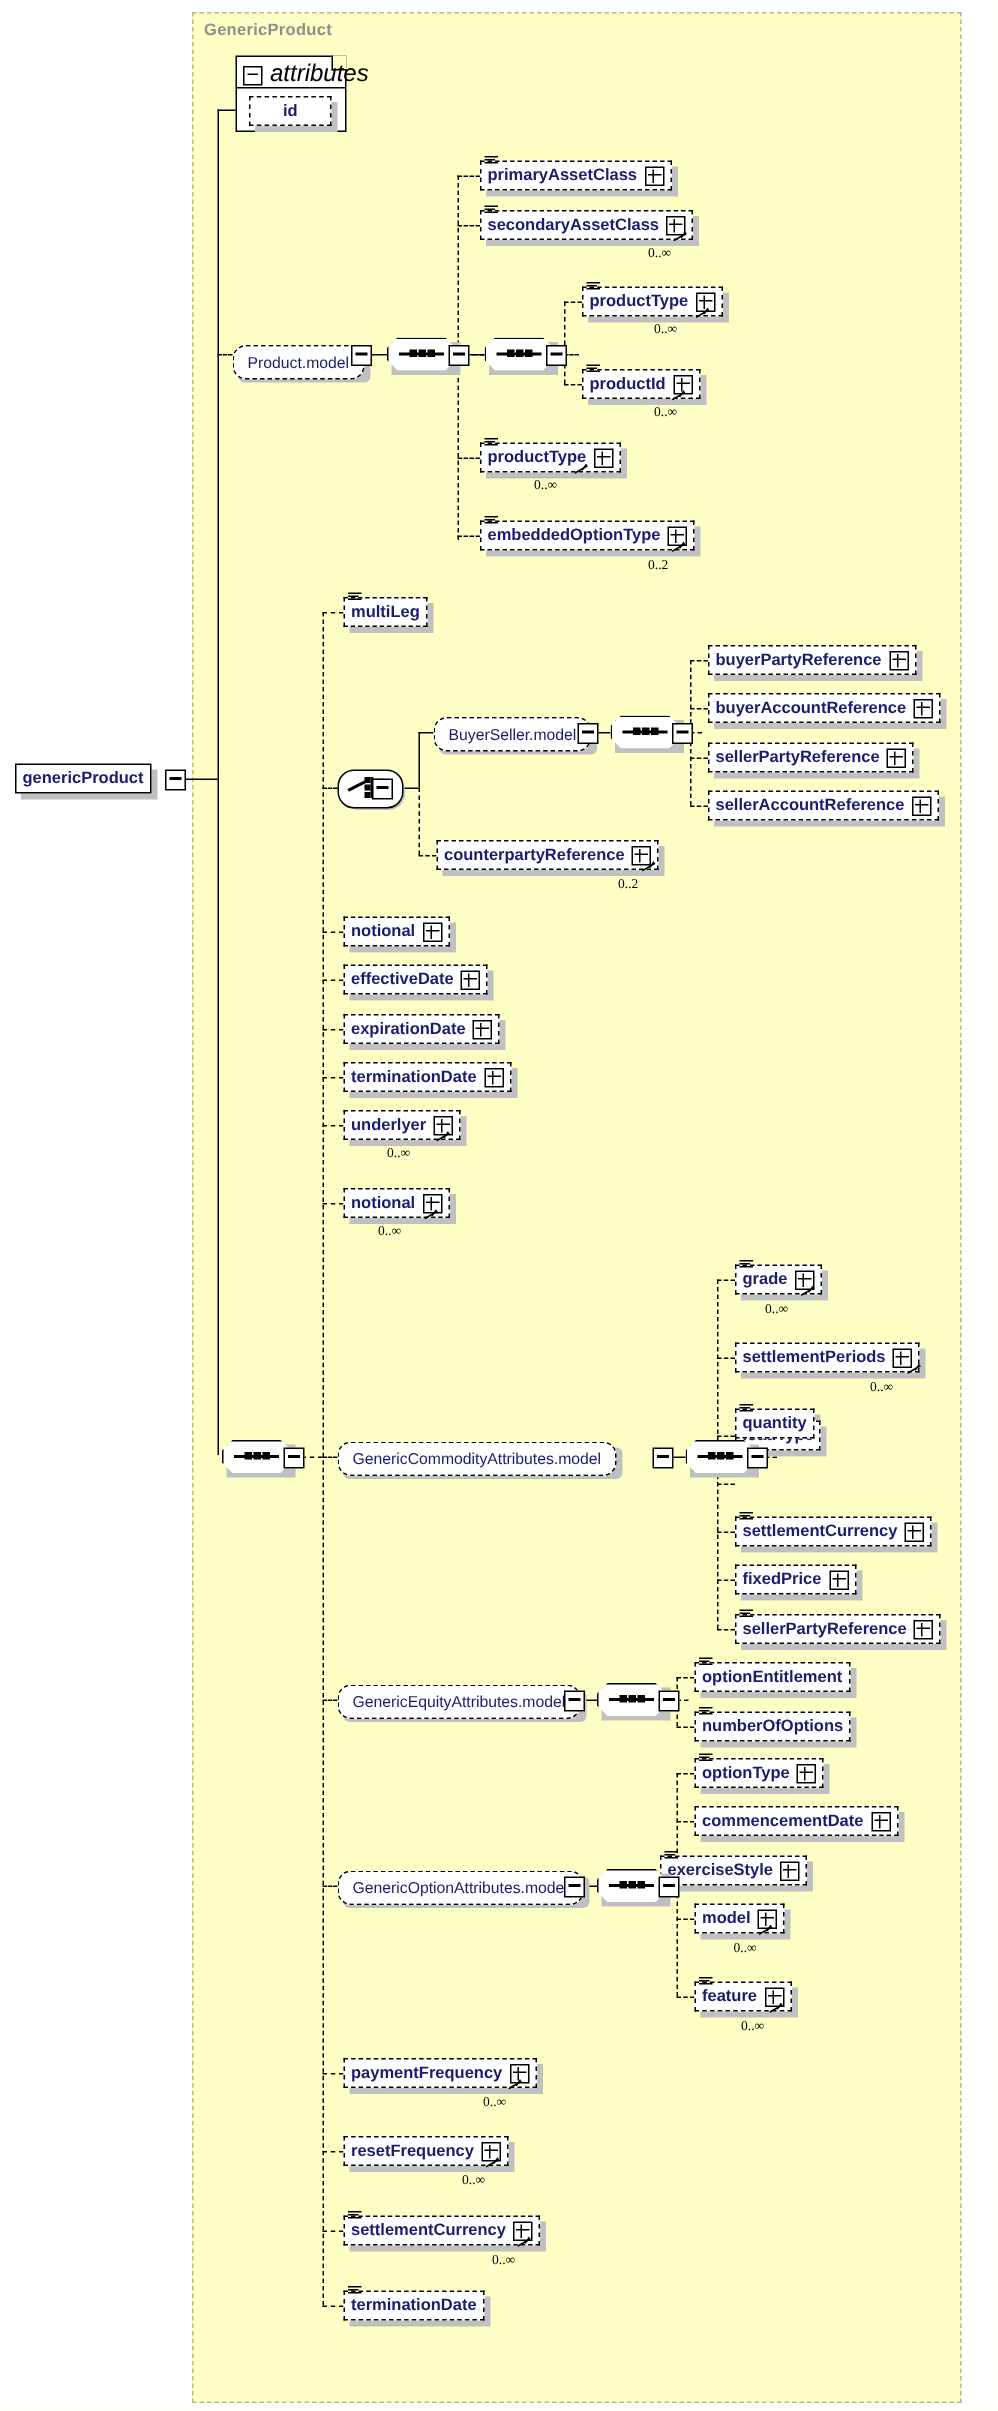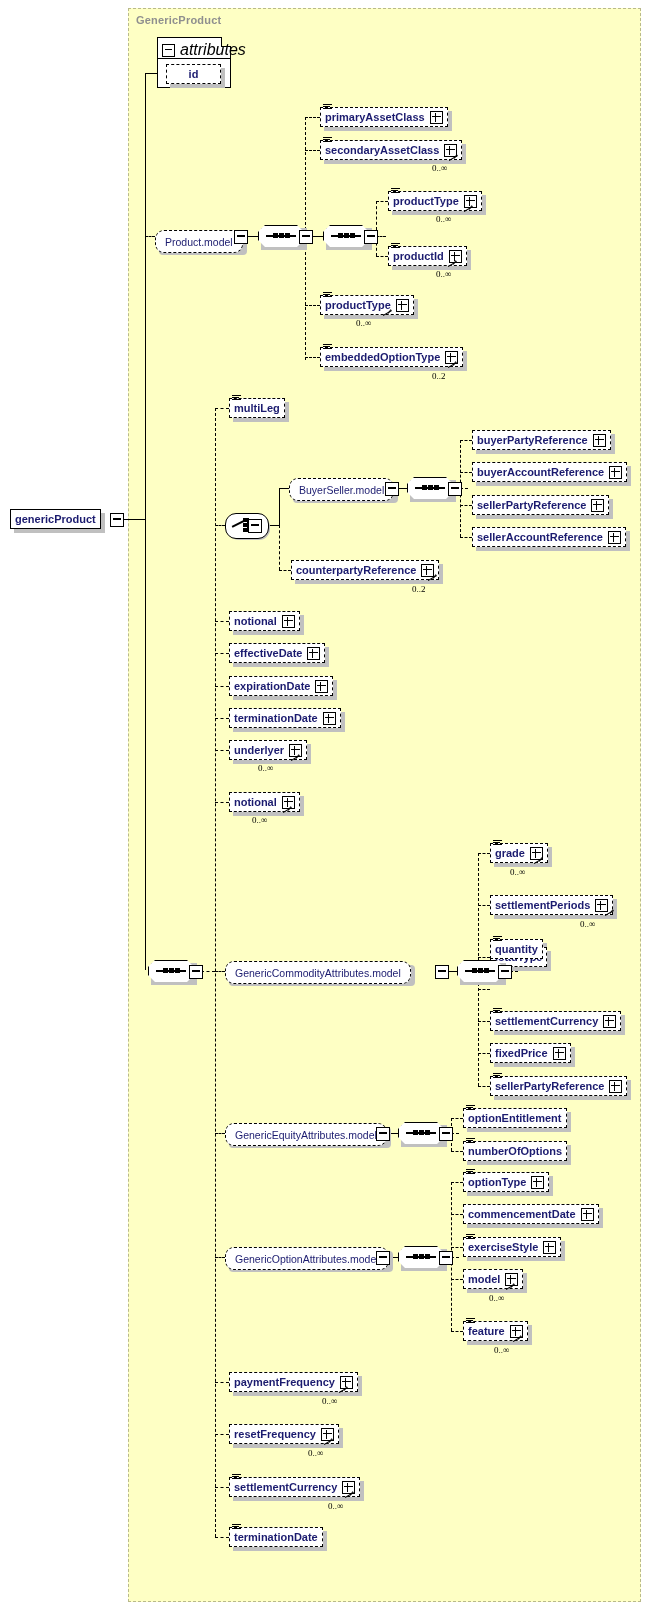--- a/index.html
+++ b/index.html
@@ -630,21 +630,21 @@
   <div class="ln h-dash" style="left:451px;top:1214px;width:12px;"></div>
   <div class="nodewrap" style="left:463px;top:1204px;">
     <div class="sh"></div>
     <div class="node dashed">
       <span>commencementDate</span>
       <span class="plus"></span>
     </div>
   </div>
 
   <div class="ln h-dash" style="left:451px;top:1247px;width:12px;"></div>
-  <div class="nodewrap" style="left:463px;top:1237px;text-align:right;">
+  <div class="nodewrap" style="left:440px;top:1237px;text-align:right;">
     <div class="sh"></div>
     <div class="node dashed">
       <span class="eqicon">
           <i></i>
           <i></i>
           <i></i>
         </span>
       <span>exerciseStyle</span>
       <span class="plus"></span>
     </div>

